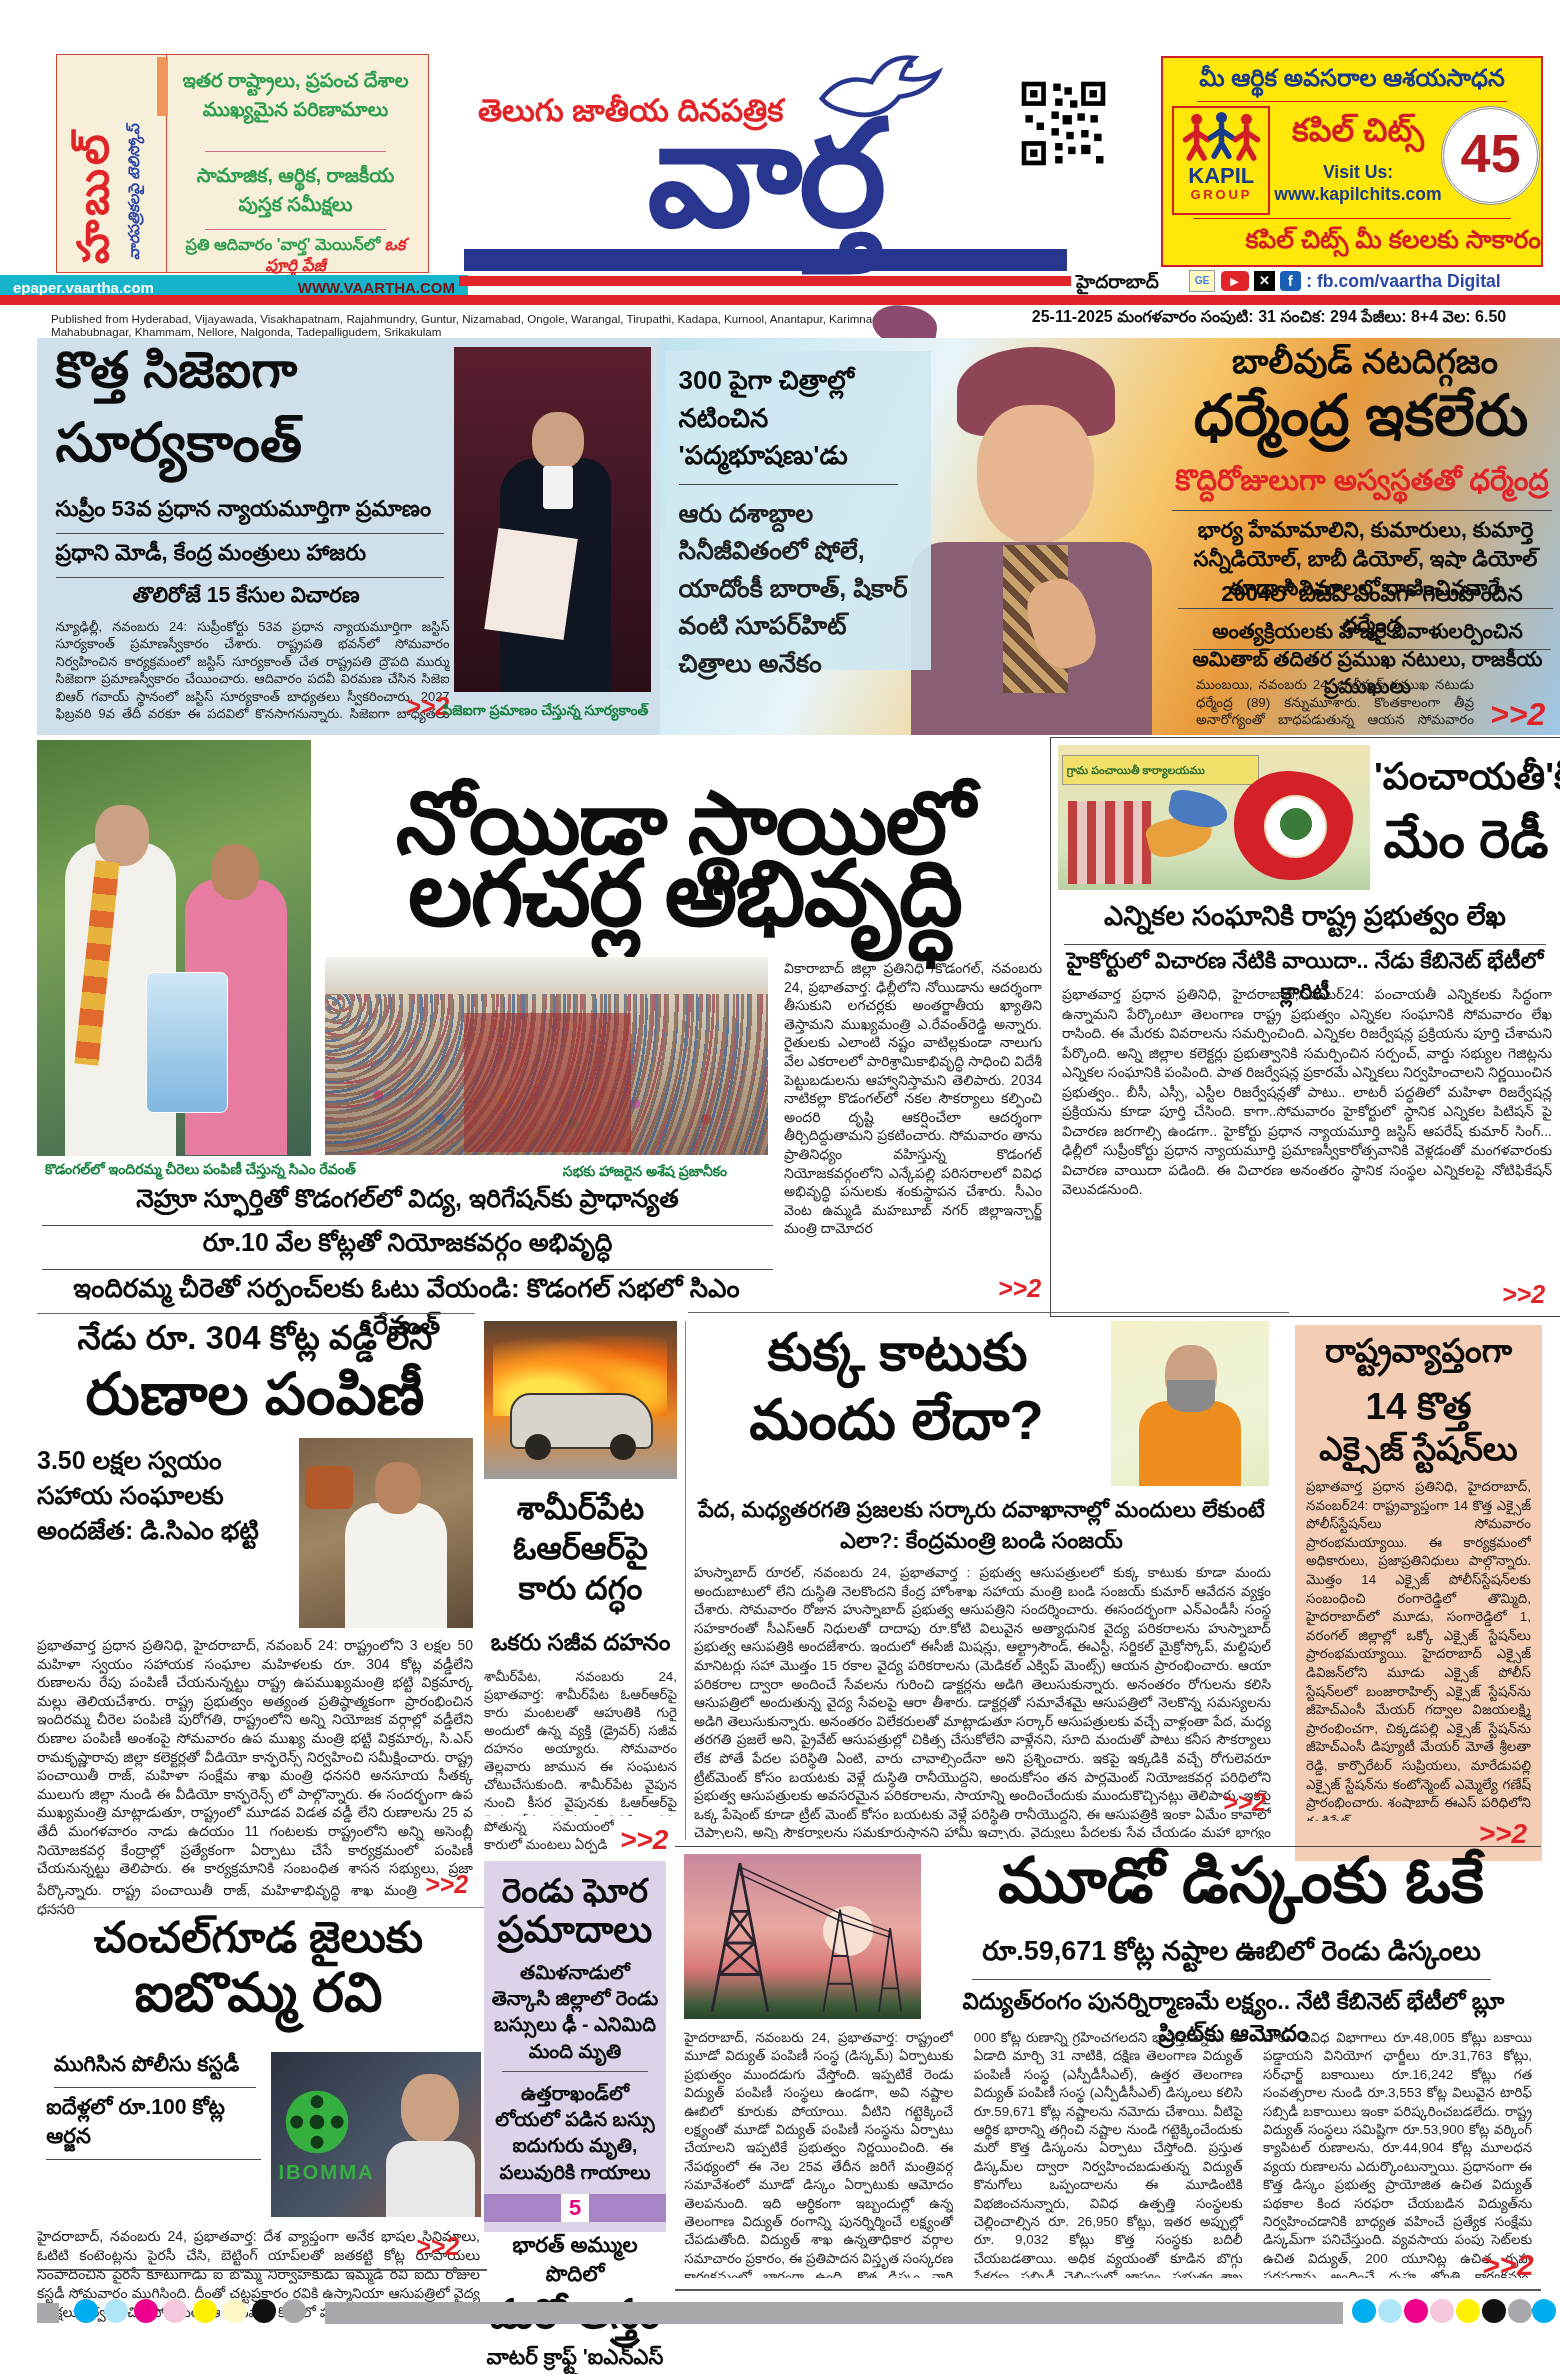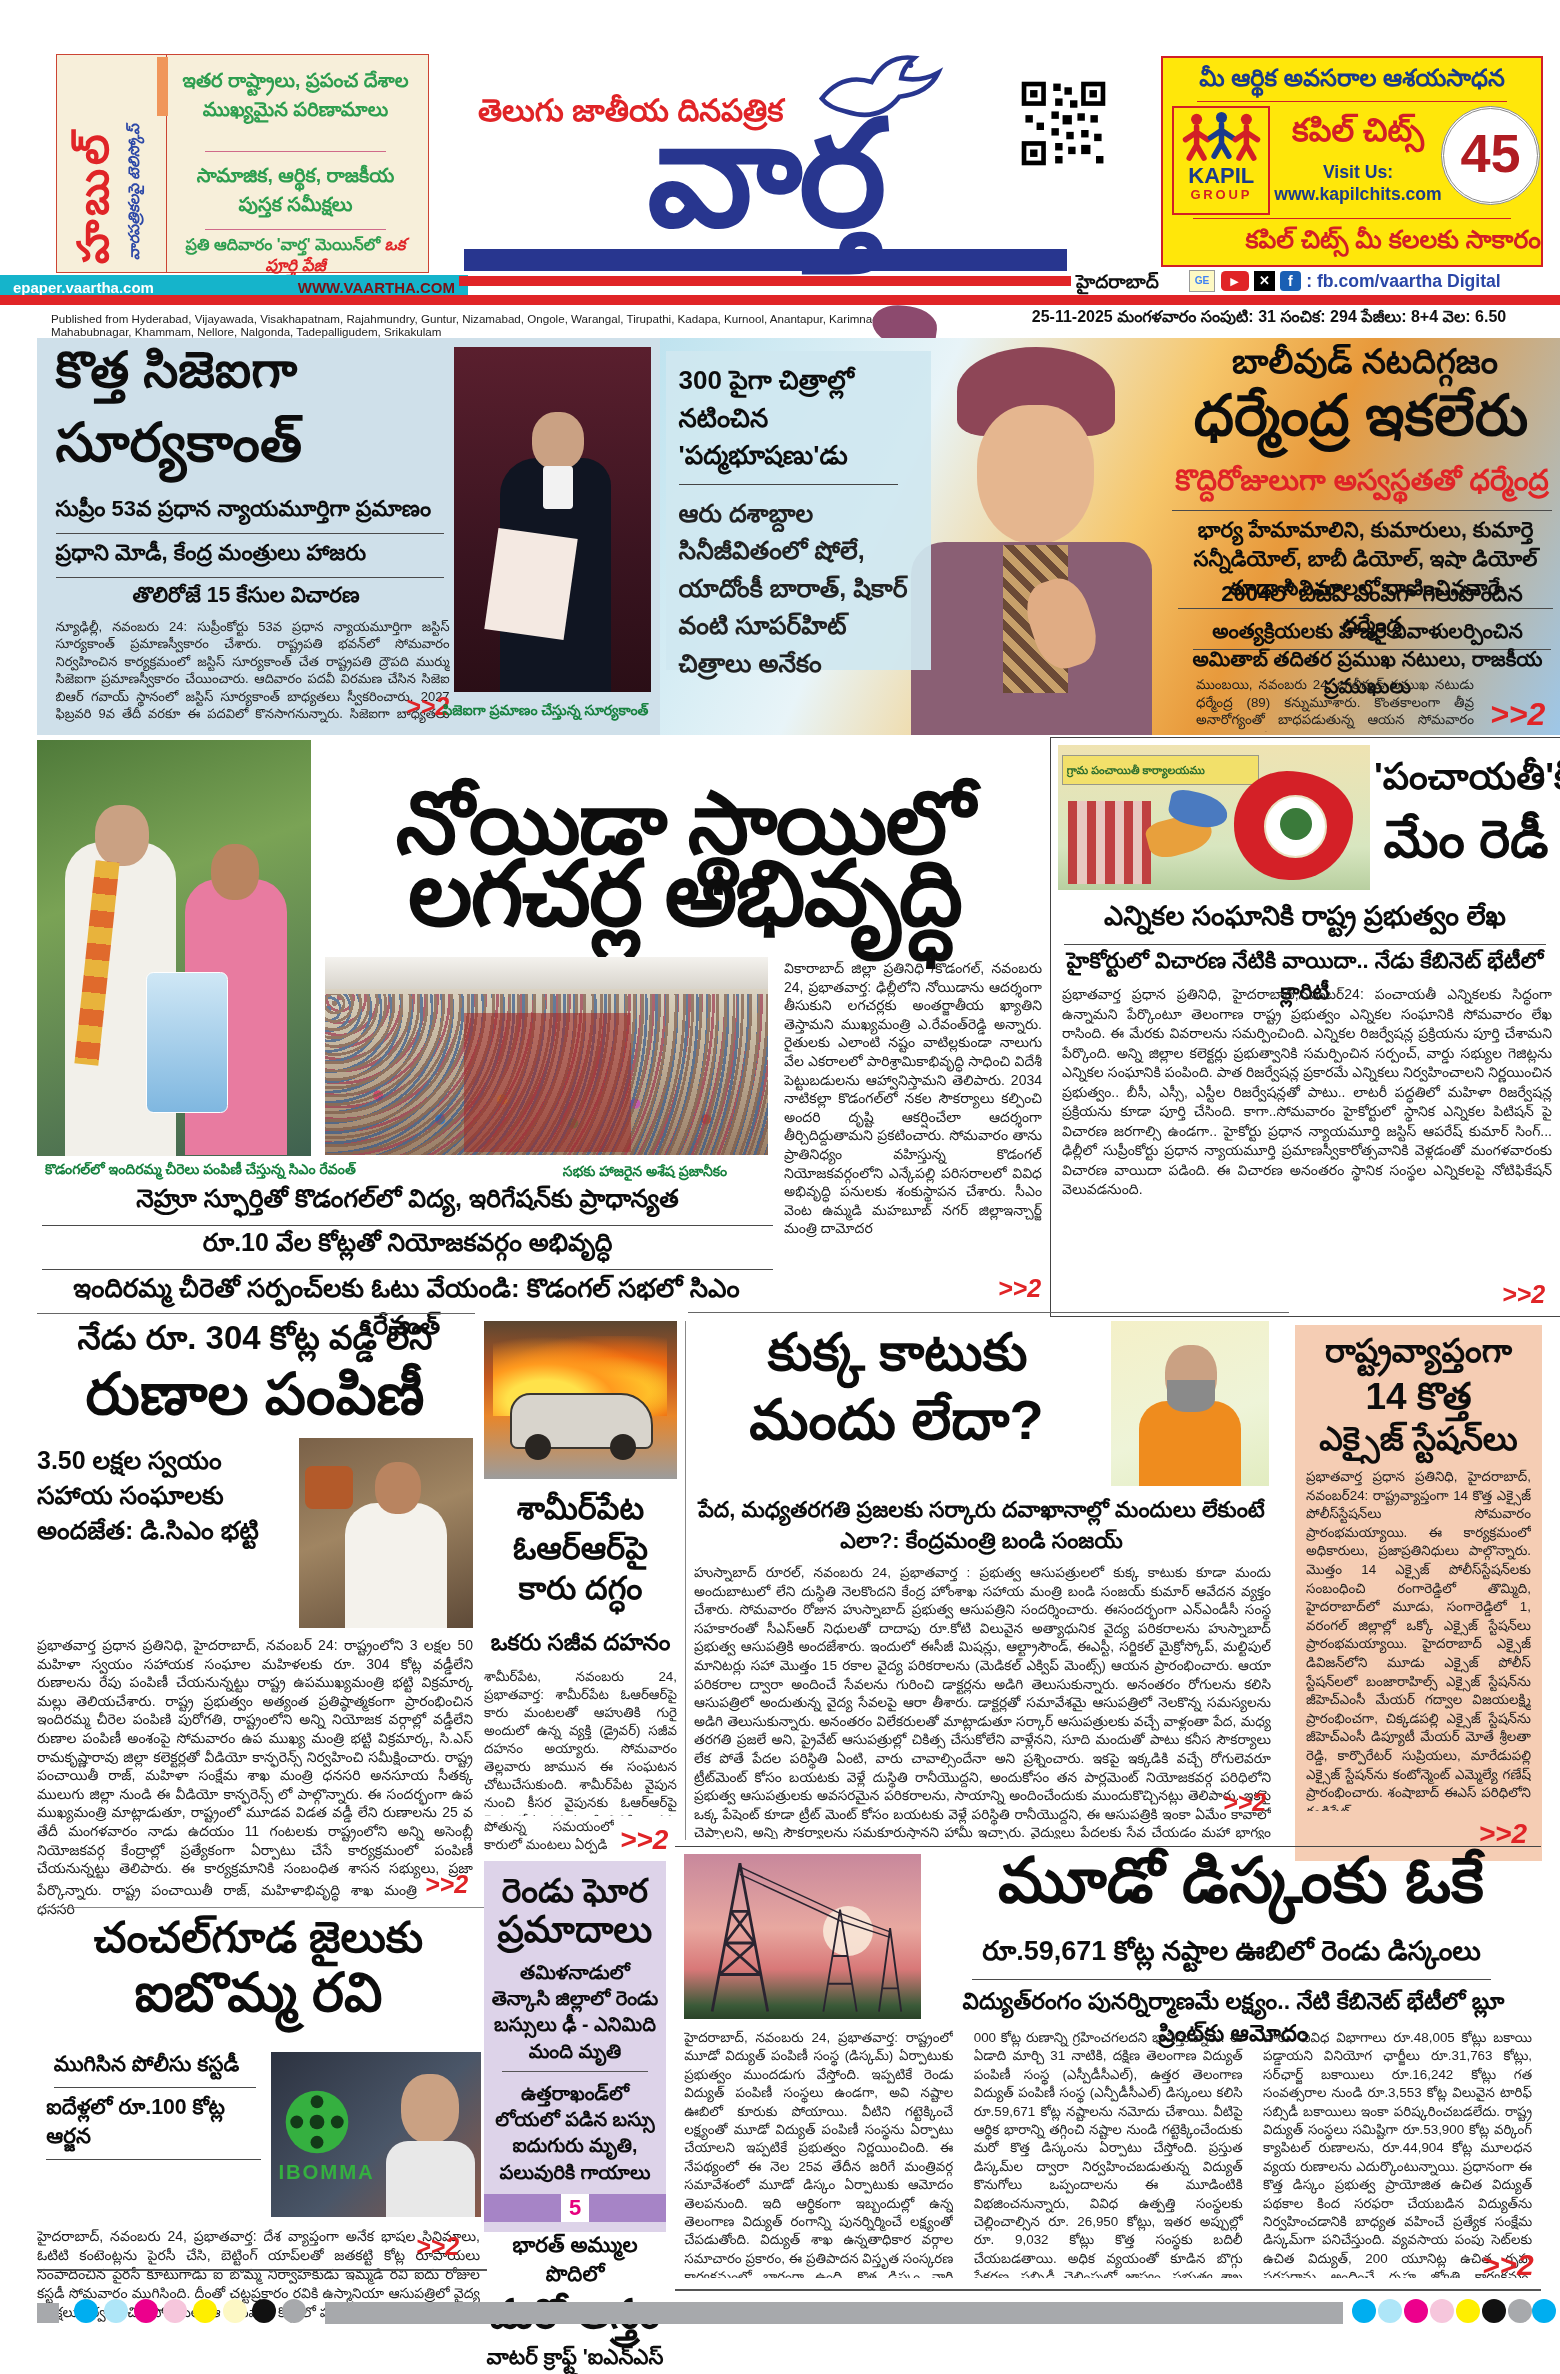--- a/index.html
+++ b/index.html
@@ -260,21 +260,21 @@
     <div class="abs" style="left:28px;top:80px;width:102px;height:85px;background:#ef8c1e;border-radius:28px 28px 0 0;"></div>
     <div class="abs" style="left:54px;top:24px;width:52px;height:61px;background:#caa183;border-radius:45%;"></div>
     <div class="abs" style="left:56px;top:59px;width:48px;height:32px;background:#8a8a8a;border-radius:0 0 40% 40%;"></div>
   </div>
   <div class="abs sub ctr" style="left:694px;top:1495px;width:575px;font-size:22px;line-height:1.4;">పేద, మధ్యతరగతి ప్రజలకు సర్కారు దవాఖానాల్లో మందులు లేకుంటే ఎలా?: కేంద్రమంత్రి బండి సంజయ్</div>
   <div class="abs body-text" style="left:694px;top:1564px;width:577px;height:275px;font-size:13.7px;line-height:18.6px;">హుస్నాబాద్ రూరల్, నవంబరు 24, ప్రభాతవార్త : ప్రభుత్వ ఆసుపత్రులలో కుక్క కాటుకు కూడా మందు అందుబాటులో లేని దుస్థితి నెలకొందని కేంద్ర హోంశాఖ సహాయ మంత్రి బండి సంజయ్ కుమార్ ఆవేదన వ్యక్తం చేశారు. సోమవారం రోజున హుస్నాబాద్ ప్రభుత్వ ఆసుపత్రిని సందర్శించారు. ఈసందర్భంగా ఎన్ఎండీసీ సంస్థ సహకారంతో సీఎస్ఆర్ నిధులతో దాదాపు రూ.కోటి విలువైన అత్యాధునిక వైద్య పరికరాలను హుస్నాబాద్ ప్రభుత్వ ఆసుపత్రికి అందజేశారు. ఇందులో ఈసీజీ మిషన్లు, ఆల్ట్రాసౌండ్, ఈఎస్టీ, సర్జికల్ మైక్రోస్కోప్, మల్టిపుల్ మానిటర్లు సహా మొత్తం 15 రకాల వైద్య పరికరాలను (మెడికల్ ఎక్విప్ మెంట్స్) ఆయన ప్రారంభించారు. ఆయా పరికరాల ద్వారా అందించే సేవలను గురించి డాక్టర్లను అడిగి తెలుసుకున్నారు. అనంతరం రోగులను కలిసి ఆసుపత్రిలో అందుతున్న వైద్య సేవలపై ఆరా తీశారు. డాక్టర్లతో సమావేశమై ఆసుపత్రిలో నెలకొన్న సమస్యలను అడిగి తెలుసుకున్నారు. అనంతరం విలేకరులతో మాట్లాడుతూ సర్కార్ ఆసుపత్రులకు వచ్చే వాళ్లంతా పేద, మధ్య తరగతి ప్రజలే అని, ప్రైవేట్ ఆసుపత్రుల్లో చికిత్స చేసుకోలేని వాళ్లేనని, సూది మందుతో పాటు కనీస సౌకర్యాలు లేక పోతే పేదల పరిస్థితి ఏంటి, వారు చావాల్సిందేనా అని ప్రశ్నించారు. ఇకపై ఇక్కడికి వచ్చే రోగులెవరూ ట్రీట్‌మెంట్ కోసం బయటకు వెళ్లే దుస్థితి రానీయొద్దని, అందుకోసం తన పార్లమెంట్ నియోజకవర్గ పరిధిలోని ప్రభుత్వ ఆసుపత్రులకు అవసరమైన పరికరాలను, సాయాన్ని అందించేందుకు ముందుకొచ్చినట్లు తెలిపారు. ఇకపై ఒక్క పేషెంట్ కూడా ట్రీట్ మెంట్ కోసం బయటకు వెళ్లే పరిస్థితి రానీయొద్దని, ఈ ఆసుపత్రికి ఇంకా ఏమేం కావాలో చెప్పాలని, అన్ని సౌకర్యాలను సమకూరుస్తానని హామీ ఇచ్చారు. వైద్యులు పేదలకు సేవ చేయడం మహా భాగ్యం అని, మానవ సేవే మాధవ సేవ అని గుర్తుంచుకుని వైద్యులు సేవలందించండి అని కోరారు. విద్య, వైద్య రంగాలకు సంబంధించి పేదలకు పూర్తిస్థాయిలో సేవలు అందించాల్సిన బాధ్యత ప్రభుత్వాలపై ఉందని, దురదృష్టవశాత్తు ప్రస్తుతం ప్రభుత్వ ఆసుపత్రుల పరిస్థితి అంతంత మాత్రంగానే ఉందన్నారు. ఇక్కడికి వచ్చే రోగులకు సూదుల్లేవు, మందుల్లేవు,</div>
   <div class="abs more" style="left:1223px;top:1788px;">&gt;&gt;2</div>
 
   <div class="abs" style="left:1295px;top:1325px;width:247px;height:536px;background:#f5cdb4;">
     <div class="hl ctr" style="margin-top:9.3px;font-size:33px;">రాష్ట్రవ్యాప్తంగా</div>
-    <div class="hl ctr" style="margin-top:9px;font-size:37px;text-align:center;">14 కొత్త</div>
+    <div class="hl ctr" style="margin-top:19px;font-size:37px;text-align:center;">14 కొత్త</div>
     <div class="hl ctr" style="margin-top:5.6px;font-size:33px;">ఎక్సైజ్ స్టేషన్‌లు</div>
     <div class="body-text" style="margin:11px 11px 0;height:343px;font-size:13.4px;line-height:18.6px;">ప్రభాతవార్త ప్రధాన ప్రతినిధి, హైదరాబాద్, నవంబర్24: రాష్ట్రవ్యాప్తంగా 14 కొత్త ఎక్సైజ్ పోలీస్‌స్టేషన్‌లు సోమవారం ప్రారంభమయ్యాయి. ఈ కార్యక్రమంలో అధికారులు, ప్రజాప్రతినిధులు పాల్గొన్నారు. మొత్తం 14 ఎక్సైజ్ పోలీస్‌స్టేషన్‌లకు సంబంధించి రంగారెడ్డిలో తొమ్మిది, హైదరాబాద్‌లో మూడు, సంగారెడ్డిలో 1, వరంగల్ జిల్లాల్లో ఒక్కో ఎక్సైజ్ స్టేషన్‌లు ప్రారంభమయ్యాయి. హైదరాబాద్ ఎక్సైజ్ డివిజన్‌లోని మూడు ఎక్సైజ్ పోలీస్ స్టేషన్‌లలో బంజారాహిల్స్ ఎక్సైజ్ స్టేషన్‌ను జీహెచ్ఎంసీ మేయర్ గద్వాల విజయలక్ష్మి ప్రారంభించగా, చిక్కడపల్లి ఎక్సైజ్ స్టేషన్‌ను జీహెచ్ఎంసీ డిప్యూటీ మేయర్ మోతే శ్రీలతా రెడ్డి, కార్పొరేటర్ సుప్రియలు, మారేడుపల్లి ఎక్సైజ్ స్టేషన్‌ను కంటోన్మెంట్ ఎమ్మెల్యే గణేష్ ప్రారంభించారు. శంషాబాద్ ఈఎస్ పరిధిలోని గండిపేట్</div>
     <div class="abs more" style="right:15px;bottom:11px;font-size:28px;">&gt;&gt;2</div>
   </div>
 
   <div class="abs" style="left:37px;top:1915px;width:443px;height:352px;">
     <div class="hl ctr" style="font-size:43px;">చంచల్‌గూడ జైలుకు</div>
     <div class="hl ctr" style="margin-top:3.7px;font-size:54px;">ఐబొమ్మ రవి</div>
     <div class="abs sub rule" style="left:16.7px;top:137px;width:202px;font-size:21.3px;">ముగిసిన పోలీసు కస్టడీ</div>
     <div class="abs sub rule" style="left:9.3px;top:180px;width:215px;font-size:21.3px;">ఐదేళ్లలో రూ.100 కోట్ల ఆర్జన</div>

